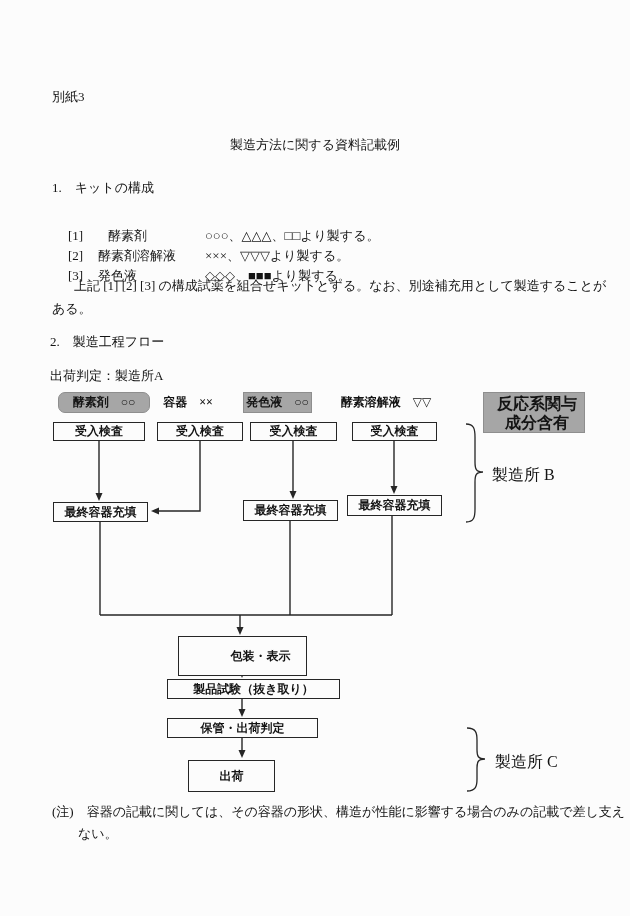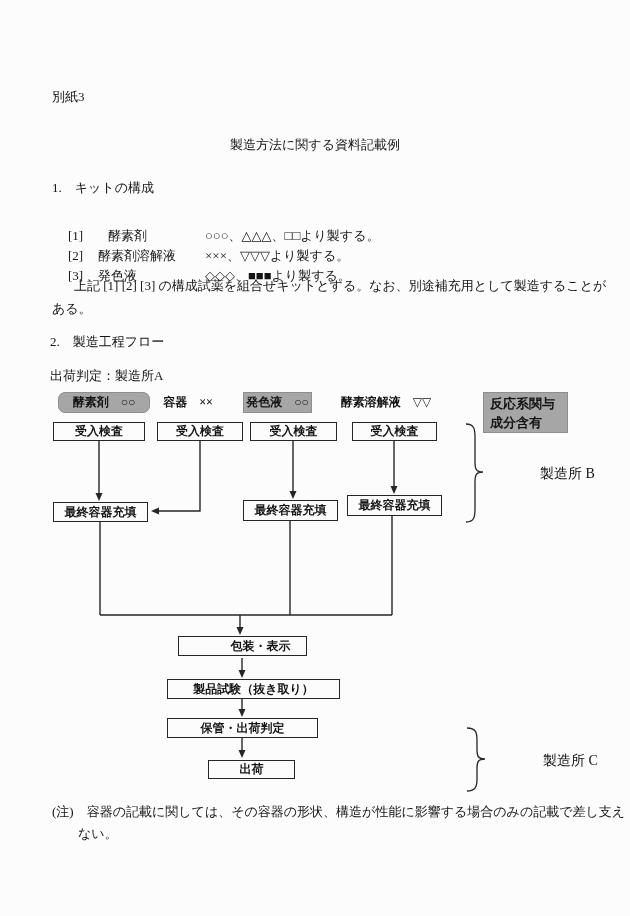--- a/index.html
+++ b/index.html
@@ -7,24 +7,24 @@
        font-family:"Liberation Serif","DejaVu Serif",serif;color:#141414;}
   .page{position:absolute;left:0;top:0;width:630px;height:916px;}
   .t{position:absolute;font-size:13px;white-space:nowrap;line-height:15px;}
   .title{left:0;right:0;text-align:center;}
   .flowbox{position:absolute;border:1.5px solid #262626;background:#fcfcfc;
            display:flex;align-items:center;justify-content:center;
            font-size:12px;font-weight:600;white-space:nowrap;box-sizing:border-box;}
   .mat{position:absolute;height:21px;display:flex;align-items:center;justify-content:center;
        font-size:12px;font-weight:700;white-space:nowrap;box-sizing:border-box;}
   .gray{background:#a6a6a6;border:1px solid #8e8e8e;}
-  .legend{position:absolute;left:483px;top:392px;width:85px;height:41px;background:#a6a6a6;
-          border:1px solid #8e8e8e;font-size:13px;font-weight:700;line-height:19px;
-          padding:1px 0 0 6px;box-sizing:border-box;white-space:nowrap;}
-  .site{position:absolute;font-size:14px;white-space:nowrap;margin-left:48px;}
+  .legend{position:absolute;left:483px;top:392px;width:102px;height:41px;background:#a6a6a6;
+          border:1px solid #8e8e8e;font-size:16px;font-weight:700;line-height:19px;
+          padding:1px 0 0 6px;box-sizing:border-box;white-space:nowrap;text-align:center;}
+  .site{position:absolute;font-size:16px;white-space:nowrap;}
   svg.connectors{position:absolute;left:0;top:0;}
   svg .ln{stroke:#262626;stroke-width:1.4;fill:none;}
   svg .br{stroke:#262626;stroke-width:1.3;fill:none;}
 </style>
 </head>
 <body>
 
 <div class="page">
 
   <div class="t" style="left:52px;top:89px;">別紙3</div>
@@ -90,24 +90,24 @@
 
   <div class="flowbox" style="left:53px;top:422px;width:92px;height:19px;">受入検査</div>
   <div class="flowbox" style="left:157px;top:422px;width:86px;height:19px;">受入検査</div>
   <div class="flowbox" style="left:250px;top:422px;width:87px;height:19px;">受入検査</div>
   <div class="flowbox" style="left:352px;top:422px;width:85px;height:19px;">受入検査</div>
 
   <div class="flowbox" style="left:53px;top:502px;width:95px;height:20px;">最終容器充填</div>
   <div class="flowbox" style="left:243px;top:500px;width:95px;height:21px;">最終容器充填</div>
   <div class="flowbox" style="left:347px;top:495px;width:95px;height:21px;">最終容器充填</div>
 
-  <div class="flowbox" style="left:178px;top:636px;width:129px;height:20px;padding-left:36px;">包装・表示</div>
+  <div class="flowbox" style="left:178px;top:636px;width:129px;height:40px;padding-left:36px;">包装・表示</div>
   <div class="flowbox" style="left:167px;top:679px;width:173px;height:20px;">製品試験（抜き取り）</div>
   <div class="flowbox" style="left:167px;top:718px;width:151px;height:20px;">保管・出荷判定</div>
-  <div class="flowbox" style="left:208px;top:760px;width:87px;height:19px;">出荷</div>
+  <div class="flowbox" style="left:188px;top:760px;width:87px;height:32px;">出荷</div>
 
   <div class="site" style="left:492px;top:465px;">製造所 B</div>
   <div class="site" style="left:495px;top:752px;">製造所 C</div>
 
   <div class="t" style="left:52px;top:804px;">(注)　容器の記載に関しては、その容器の形状、構造が性能に影響する場合のみの記載で差し支え</div>
   <div class="t" style="left:78px;top:826px;">ない。</div>
 
 </div>
 
 </body></html>

